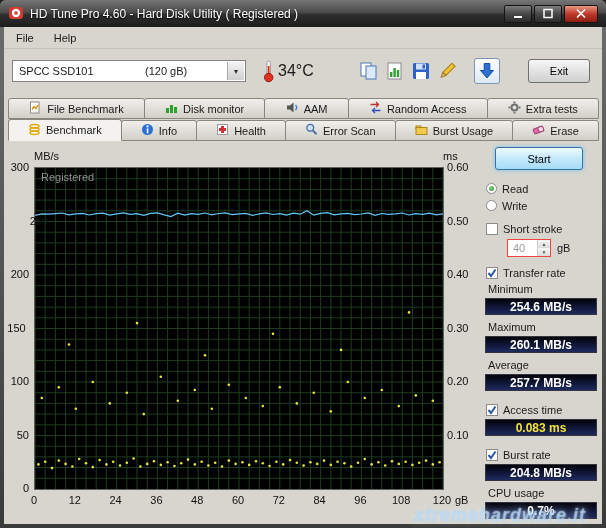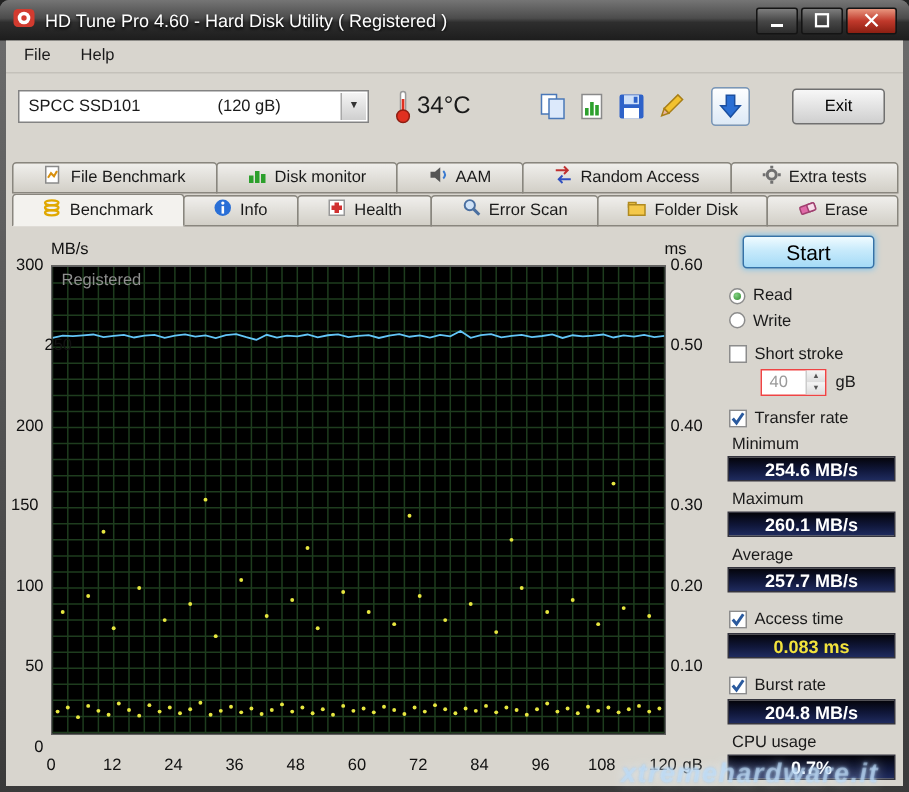--- a/index.html
+++ b/index.html
@@ -31,39 +31,39 @@
   .temp{font-size:16px;margin-left:3px}
   .tbtn{width:26px;height:26px;display:flex;align-items:center;justify-content:center;cursor:default}
   .tbtn.first{margin-left:42px}
   .tbtn.update{margin-left:14px;border:1px solid #7a97b8;border-radius:3px;
                background:linear-gradient(#fdfeff,#dde9f6)}
   .exit-btn{margin-left:auto;margin-right:4px;width:62px;height:24px;border:1px solid #707070;
             border-radius:3px;background:linear-gradient(#f7f7f7,#e5e5e5 45%,#cfcfcf);
             font-family:inherit;font-size:11px}
   
   .tabrow{display:flex;padding:0 4px;align-items:flex-end;flex:0 0 auto}
-  .tabrow.r1{margin-top:15px}
+  .tabrow.r1{margin-top:5px}
   .tab{flex:1 1 auto;height:21px;display:flex;align-items:center;justify-content:center;gap:5px;
        border:1px solid #89867e;border-radius:3px 3px 0 0;margin-right:-1px;white-space:nowrap;
        padding:0 10px;background:linear-gradient(#f0efec,#d2cfc7);cursor:default}
   .tab.active{background:#f3f2ee;height:22px;border-bottom-color:#f3f2ee;z-index:2}
   
   .main{flex:1 1 auto;display:flex;position:relative;min-height:0}
   .chart-area{flex:1 1 auto;position:relative}
   .plot{position:absolute;left:30px;top:26px;right:34px;bottom:34px;background:#000;
         border:1px solid #5f5f5f;overflow:hidden}
   .unit-l{position:absolute;left:30px;top:9px}
   .unit-r{position:absolute;right:5px;top:9px;width:30px}
   .tick{position:absolute;font-size:11px;color:#111;white-space:nowrap}
   .registered{position:absolute;left:37px;top:30px;color:#8f8f8f;z-index:3}
   
   .panel{width:124px;flex:0 0 auto;display:flex;flex-direction:column;padding:4px 4px 0 2px;overflow:hidden}
   .start-btn{width:88px;height:23px;margin:2px auto 10px;border:1px solid #3472a8;border-radius:3px;
              background:linear-gradient(#f0fbff,#c7eafb 45%,#a5dbf7);box-shadow:0 0 4px #74c2ee;
-             font-family:inherit;font-size:14px}
+             font-family:inherit;font-size:11px}
   .row{display:flex;align-items:center;gap:5px;height:17px;padding-left:6px;cursor:default}
   .radio{width:11px;height:11px;border-radius:50%;background:#fff;border:1px solid #8c8c8c;position:relative;flex:0 0 auto}
   .radio.sel::after{content:"";position:absolute;inset:2px;border-radius:50%;
                     background:radial-gradient(circle at 35% 35%,#84d284,#2d8a2d)}
   .checkbox{width:12px;height:12px;background:#fff;border:1px solid #8c8c8c;display:flex;
             align-items:center;justify-content:center;flex:0 0 auto}
   .spin-row{display:flex;align-items:center;gap:6px;margin:2px 0 7px 27px}
   .spinbox{width:44px;height:18px;background:#fff;border:1px solid #ef4444;display:flex;align-items:stretch}
   .spinval{flex:1;padding:2px 0 0 5px;color:#9a9a9a}
   .spinbtns{width:13px;display:flex;flex-direction:column;border-left:1px solid #ccc}
@@ -250,21 +250,21 @@
               <circle cx="5.2" cy="4.8" r="3.4" fill="#cfe2f7" stroke="#4a6fa0" stroke-width="1.3"></circle>
               <line x1="7.8" y1="7.4" x2="11.5" y2="11.2" stroke="#4a6fa0" stroke-width="2"></line>
             </svg></span>
         <span>Error Scan</span>
       </div>
       <div class="tab">
         <span><svg width="13" height="13">
               <rect x="1" y="3" width="5" height="3" fill="#f4c84a" stroke="#b08a20"></rect>
               <rect x="1" y="4.5" width="11" height="7" fill="#f4c84a" stroke="#b08a20"></rect>
             </svg></span>
-        <span>Folder Disk</span>
+        <span>Burst Usage</span>
       </div>
       <div class="tab">
         <span><svg width="13" height="13">
               <g transform="rotate(-20 6.5 7)">
                 <rect x="1.5" y="4.5" width="10" height="5" rx="1" fill="#e06aa8" stroke="#a04070"></rect>
                 <rect x="6.5" y="4.5" width="5" height="5" rx="1" fill="#f6dce9" stroke="#a04070"></rect>
               </g>
             </svg></span>
         <span>Erase</span>
       </div>

